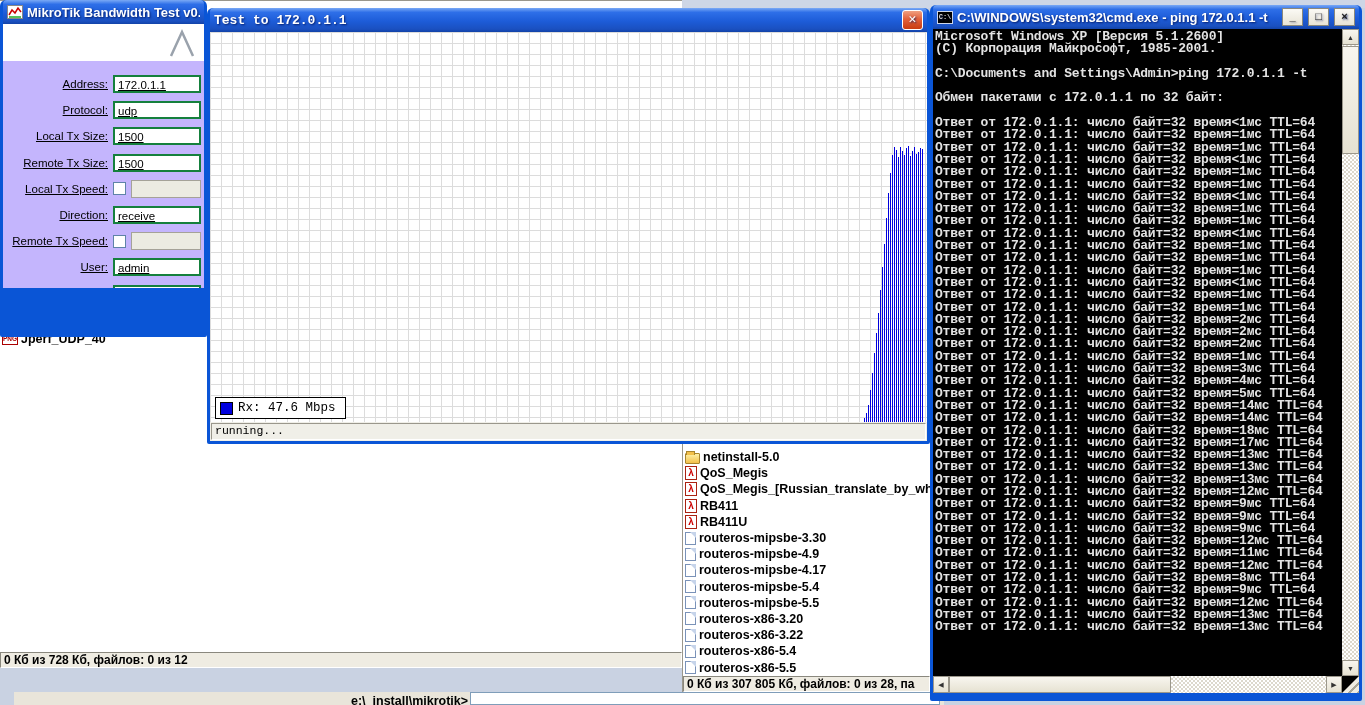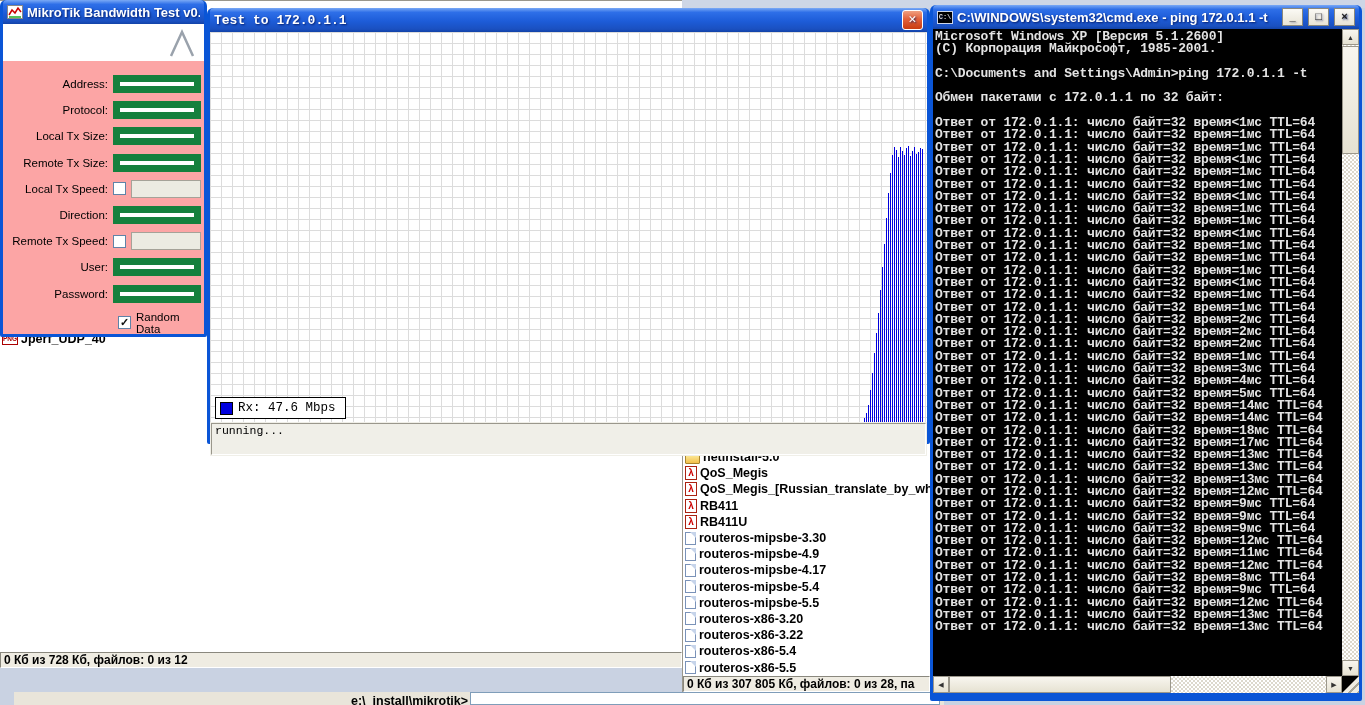--- a/index.html
+++ b/index.html
@@ -45,45 +45,45 @@
   .icon-folder::before { content:""; position:absolute; left:0; top:-3px; width:7px; height:3px; background:#f3c04a; border:1px solid #a8842c; border-bottom:none; }
   .icon-pdf { width:12px; height:14px; background:#fff; border:1px solid #a21; color:#c00; font-weight:bold; font-size:10px; line-height:12px; text-align:center; }
   .icon-file { width:11px; height:13px; background:#fff; border:1px solid #7a92b8; position:relative; }
   .icon-file::before { content:""; position:absolute; right:-1px; top:-1px; border:3px solid #c6d4ea; border-left-color:transparent; border-bottom-color:transparent; }
   .icon-png { width:16px; height:12px; background:#fff; border:1px solid #a00; color:#a00; font-weight:bold; font-size:6.5px; line-height:10px; text-align:center; letter-spacing:0; }
   .icon-app { width:16px; height:14px; background:#fff; border:1px solid #888; position:relative; flex:none; }
   .icon-cmd { width:16px; height:13px; background:#000; border:1px solid #cdd6ea; color:#dadada; font-family:"Liberation Mono",monospace; font-size:7px; line-height:11px; text-align:center; flex:none; }
 
   
   #bw-win { left:0; top:0; width:207px; height:337px; }
-  #bw-body { background:#fca5a5; height:310px; overflow:hidden; }
+  #bw-body { background:#c4b5fd; height:264px; overflow:hidden;text-decoration:underline; }
   #bw-logo { height:37px; background:#fff; position:relative; }
   #bw-logo svg { position:absolute; right:5px; top:4px; }
   #bw-form { padding-top:10px; }
   .f-row { height:26.2px; display:flex; align-items:center; }
   .f-label { width:110px; text-align:right; padding-right:5px; font-size:11.5px; color:#000; }
-  .xp-input { width:88px; height:18px; background:#fff; border:7px solid #15803d; font-size:11.5px;
+  .xp-input { width:88px; height:18px; background:#fff; border:2px solid #15803d; font-size:11.5px;
     padding:1px 3px; line-height:14px; overflow:hidden; white-space:nowrap; }
   .xp-input.disabled { width:70px; background:#ecebe2; border:1px solid #a5a298; }
   .xp-check { width:13px; height:13px; background:#fff; border:1px solid #5f83a8; margin-right:5px;
     font-size:11px; font-weight:bold; line-height:11px; text-align:center; color:#21a121; flex:none; }
   #random-row { margin-left:115px; margin-top:4px; display:flex; align-items:center; font-size:11.5px; }
   #random-row .xp-check { color:#111; }
 
   
   #test-win { left:207px; top:8px; width:723px; height:436px;font-family:Liberation Mono, monospace; }
   #plot { position:relative; width:717px; height:390px; background:#fff; overflow:hidden;
     background-image:linear-gradient(#dcdcdc 1px,transparent 1px),linear-gradient(90deg,#dcdcdc 1px,transparent 1px);
     background-size:11px 11px;text-align:center; }
   #chart-bars { position:absolute; right:4px; bottom:0; height:100%; display:flex; align-items:flex-end; }
   .chart-bar { width:1.4px; margin-left:0.6px; }
   #legend { position:absolute; left:5px; bottom:3px; background:#fff; border:1px solid #000;
     display:flex; align-items:center; gap:5px; padding:3px 9px 3px 4px; font-size:12.5px; }
   #legend-swatch { width:13px; height:13px; border:1px solid #000; }
-  #test-status { height:34px; background:#f0efe8; padding:1px; }
+  #test-status { height:19px; background:#f0efe8; padding:1px; }
   #test-status .inner { height:100%; border:1px solid; border-color:#9a978c #fff #fff #9a978c;
     font-size:11.5px; padding:0 3px; line-height:14px; }
 
   
   #cmd-win { left:930px; top:5px; width:432px; height:696px; }
   #console-wrap { position:relative; width:426px; height:664px; background:#000; }
   #console-text { position:absolute; left:2px; top:2px; width:404px; height:644px; overflow:hidden;
     color:#e3e3e3; font-family:"Liberation Mono","DejaVu Sans Mono",monospace; font-weight:bold;
     font-size:13px; line-height:12.3px; white-space:pre; letter-spacing:-0.2px; }
   .sb-track { position:absolute; background-color:#dcd8cc;

